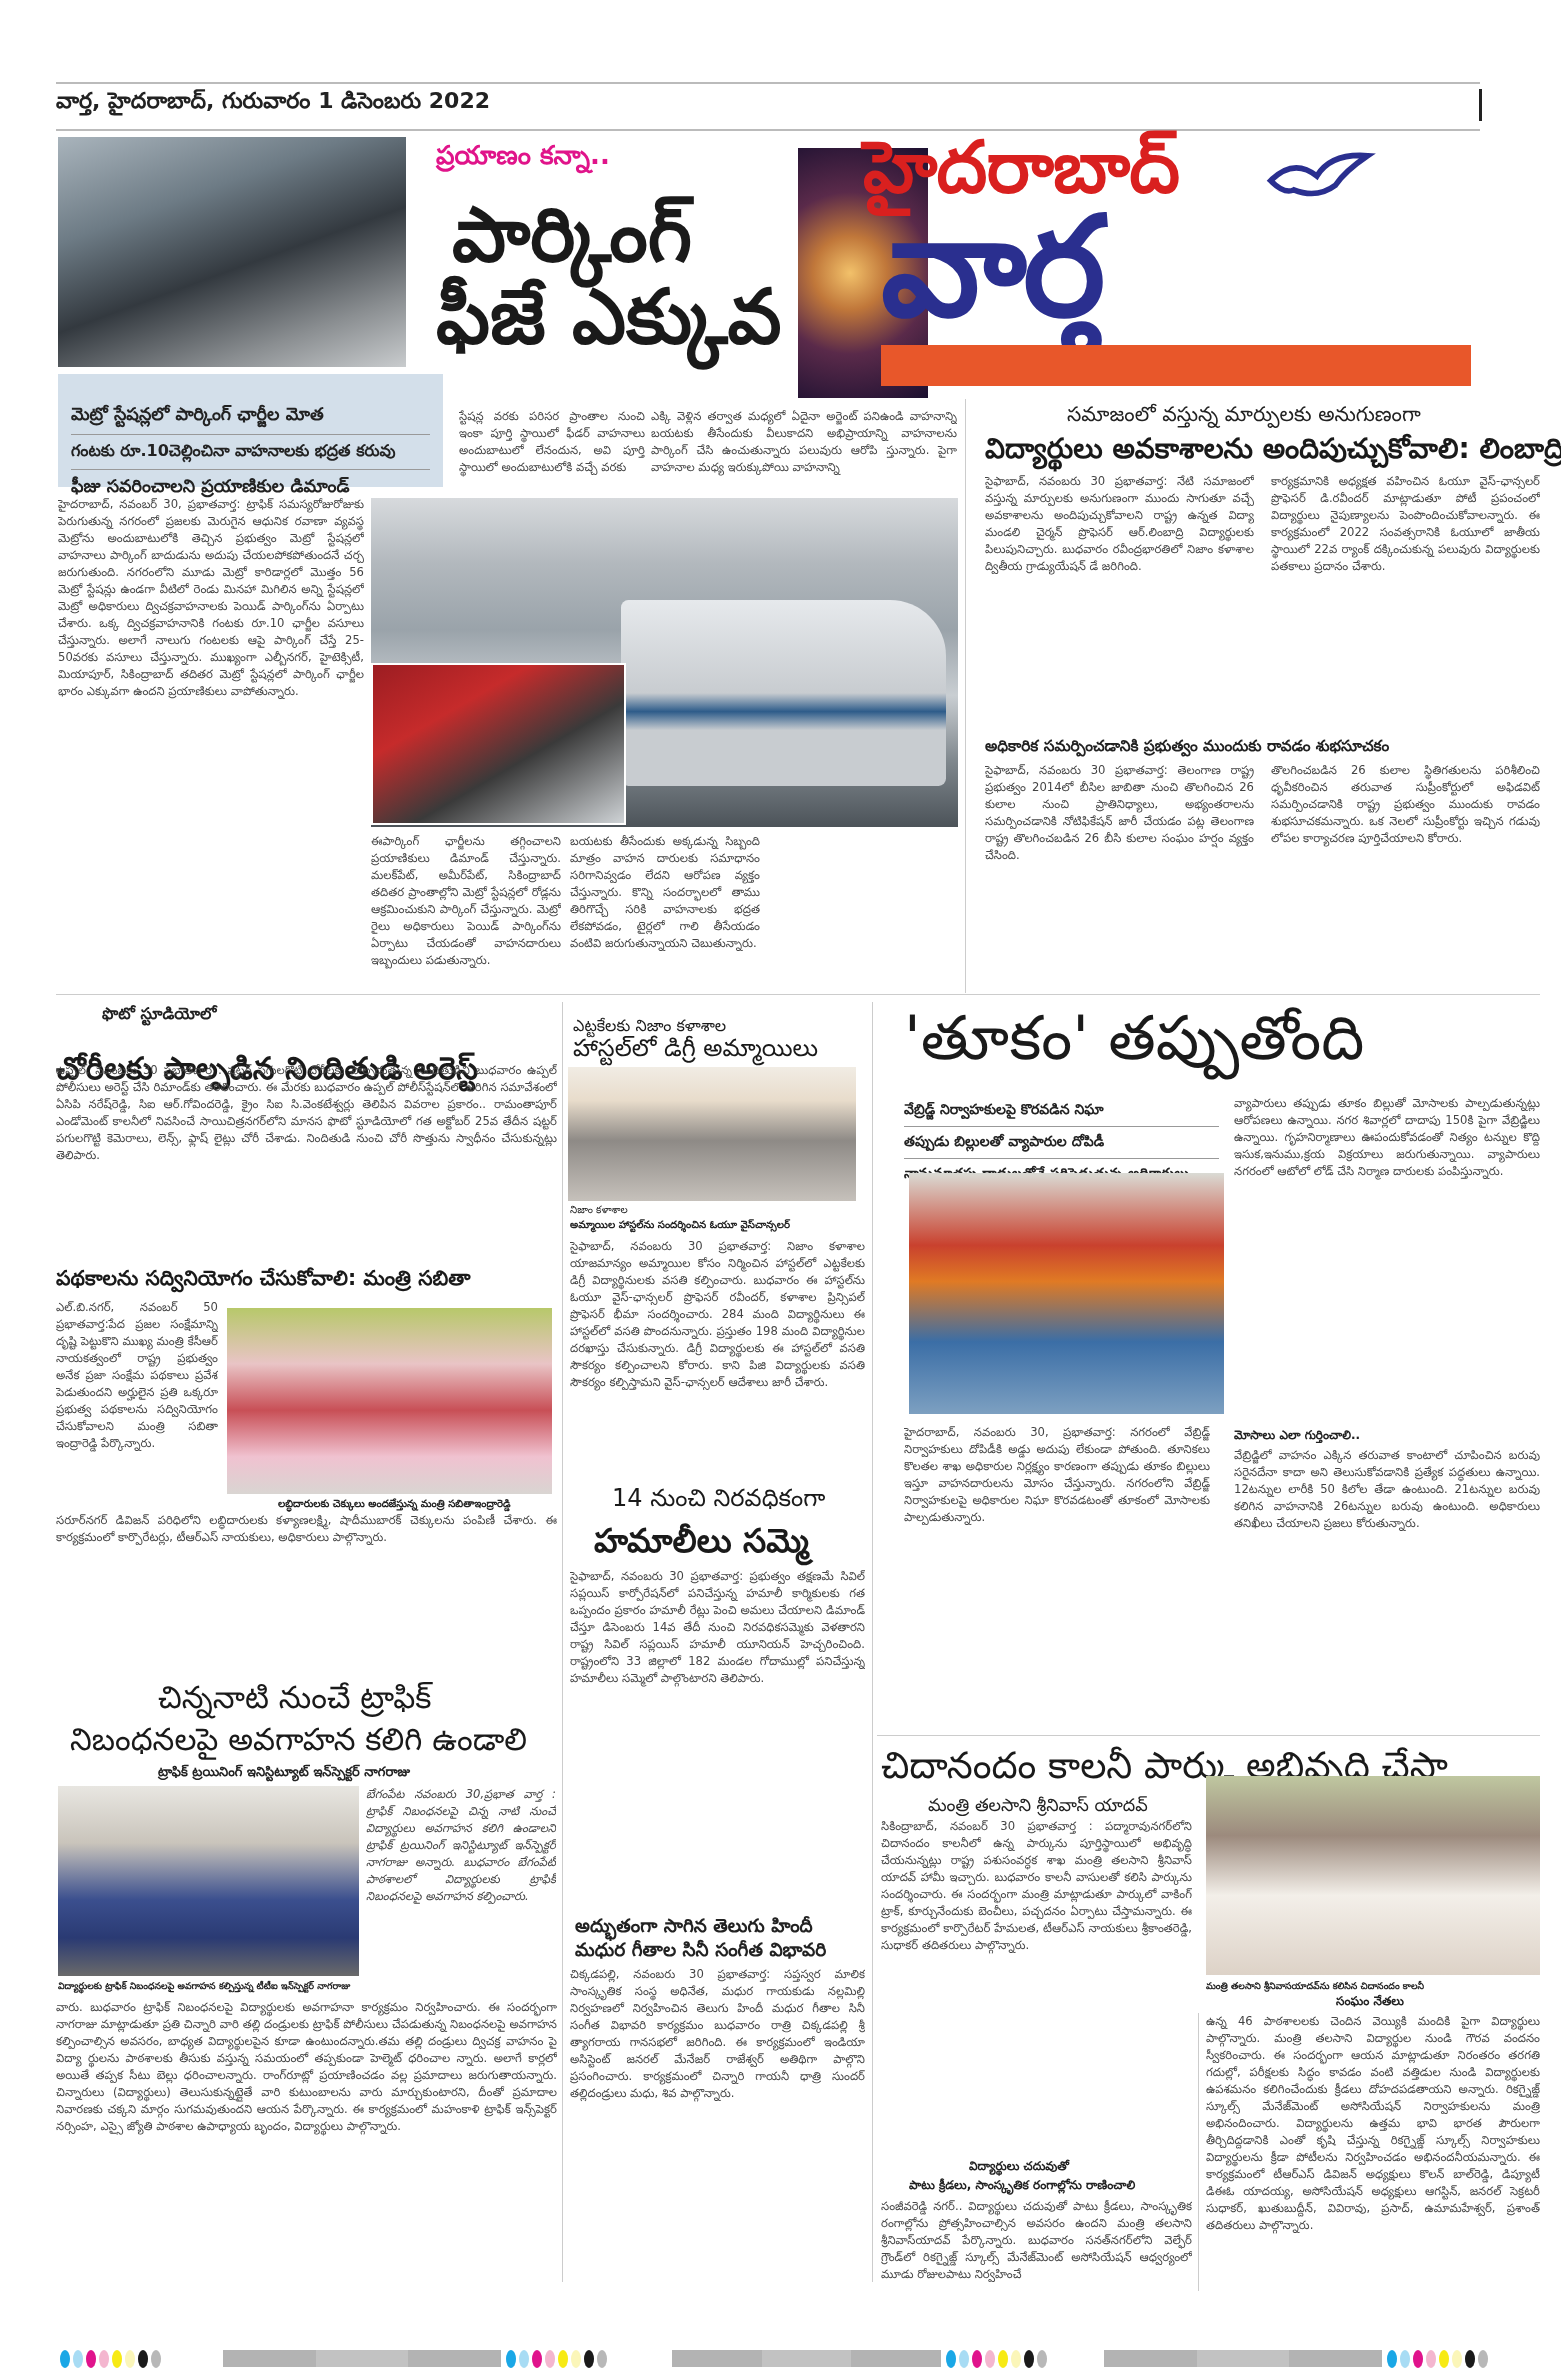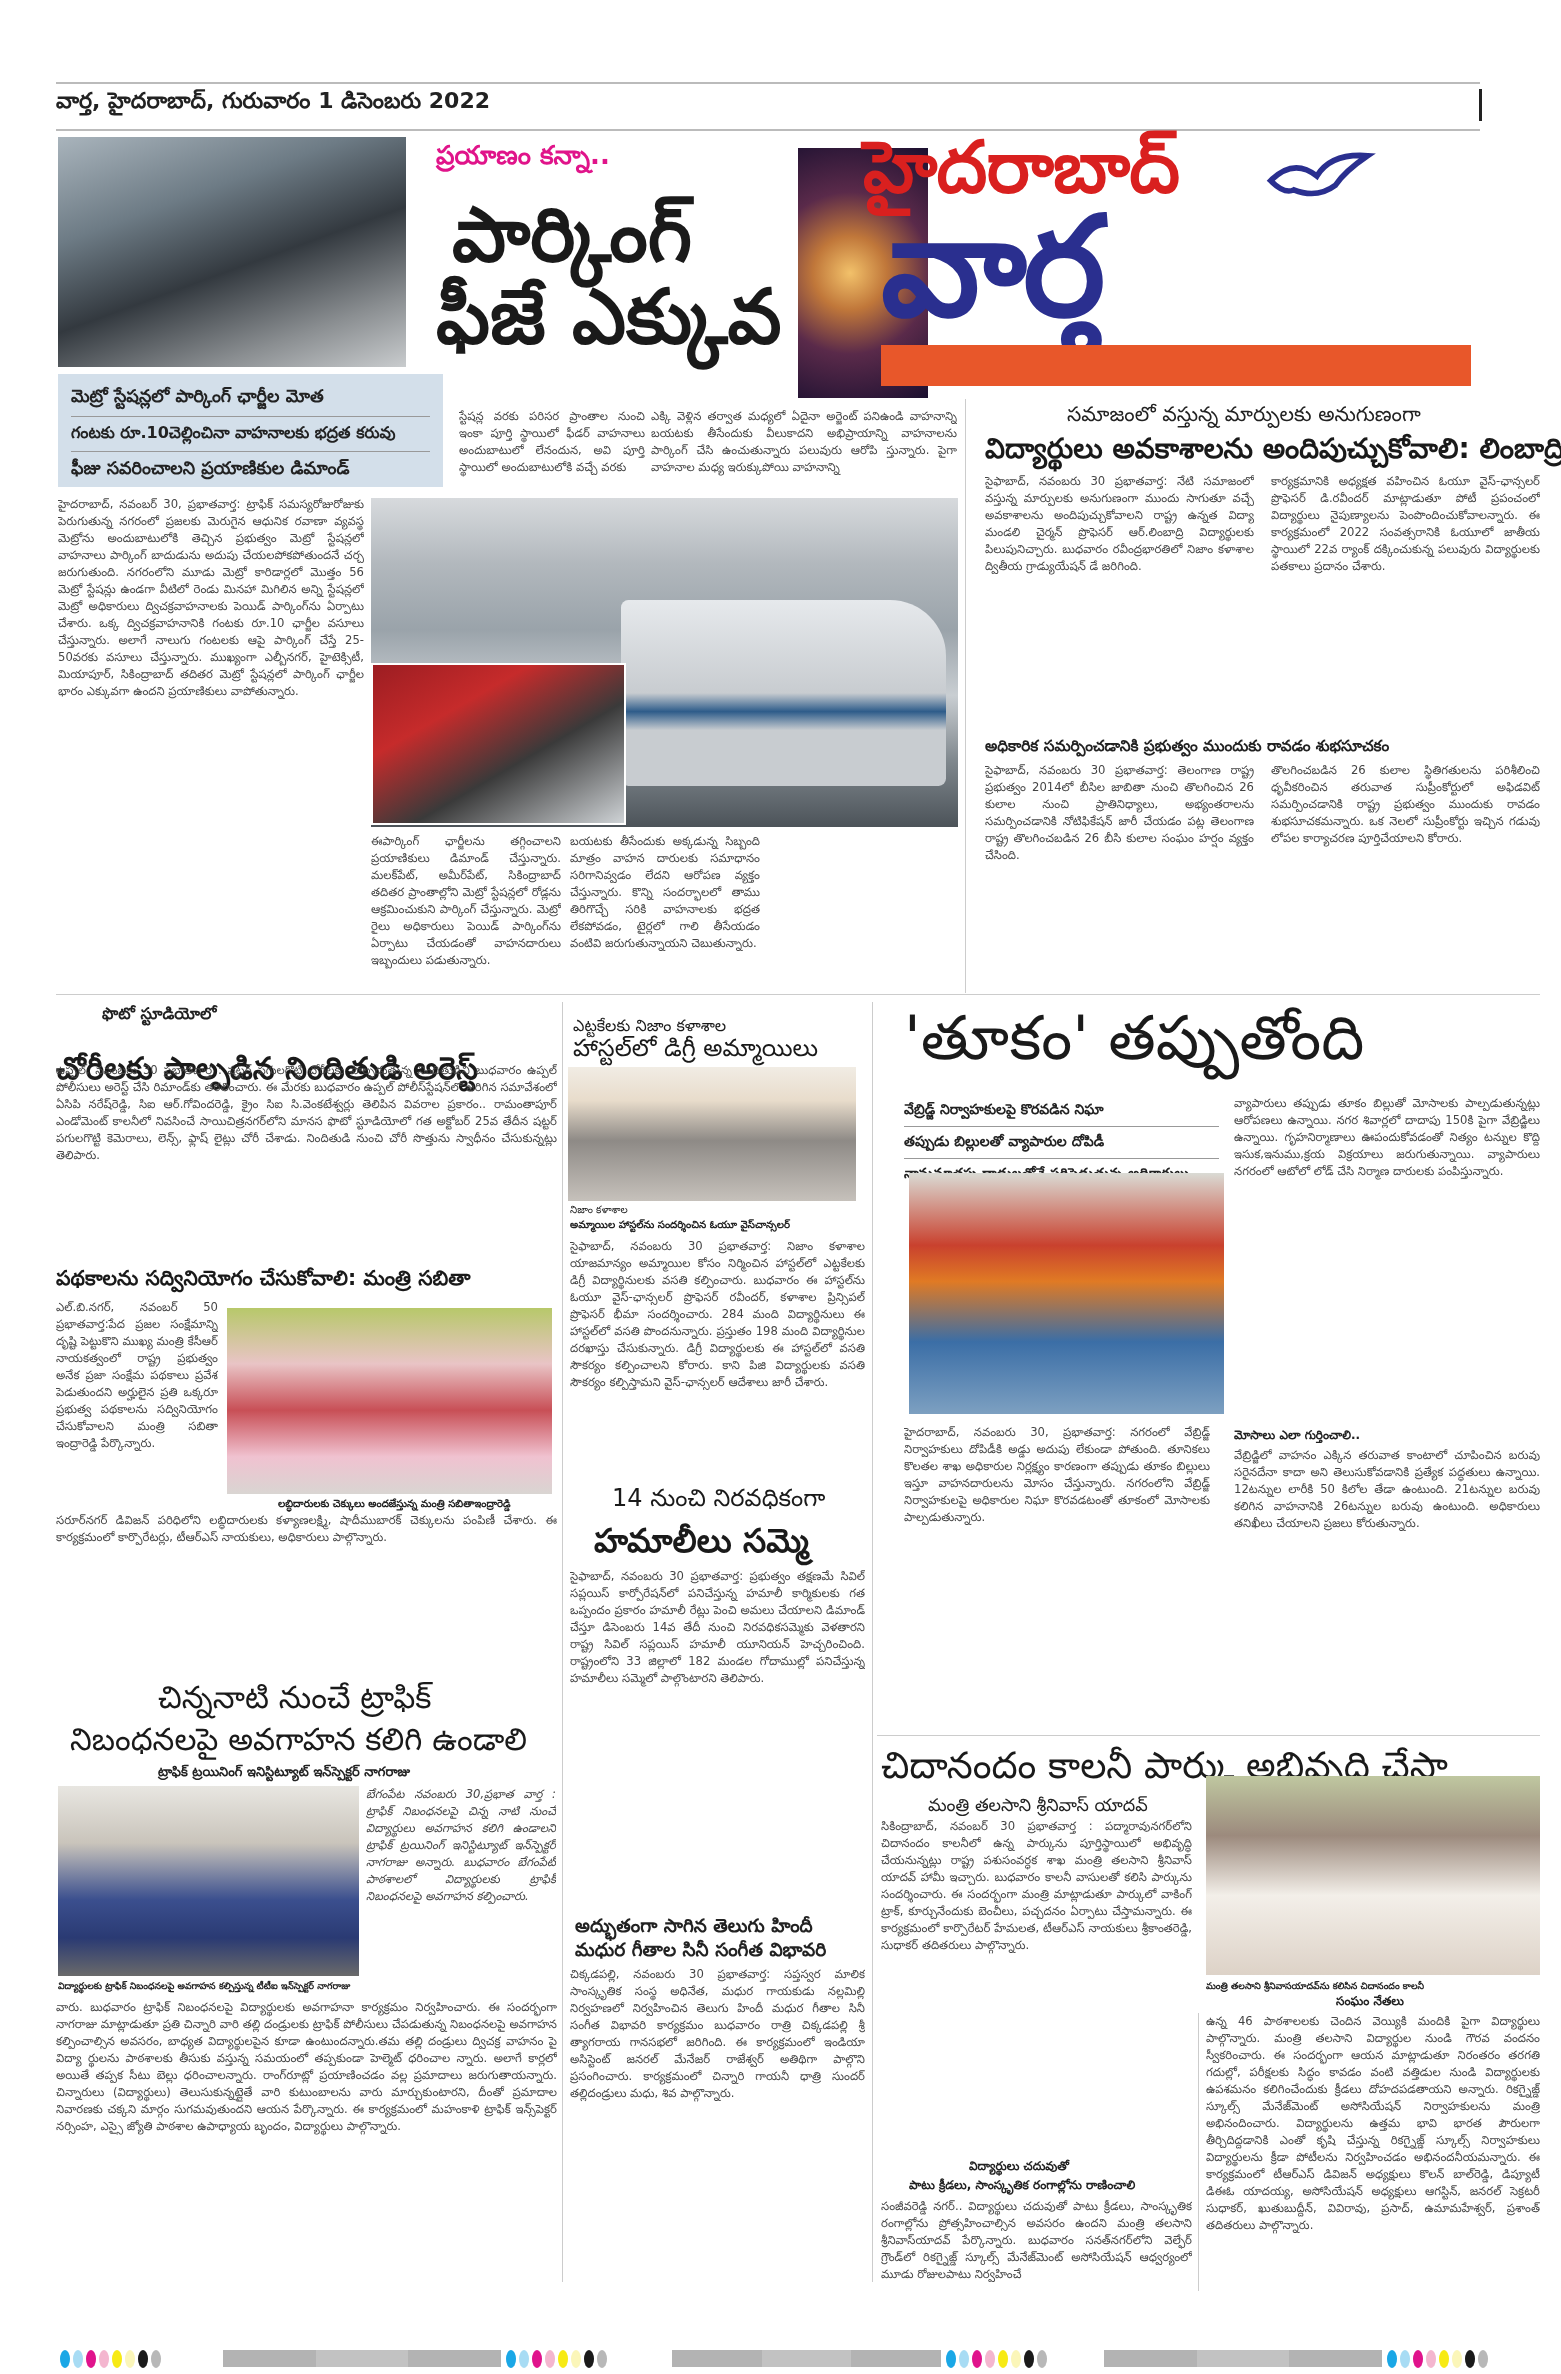--- a/index.html
+++ b/index.html
@@ -7,21 +7,21 @@
   .abs { position: absolute; }
   .rule { position: absolute; background: #bbb; height: 1.9px; }
   .vrule { position: absolute; background: #ccc; width: 0.9px; }
   .folio { position: absolute; left: 56px; top: 88px; font-size: 22px; font-weight: bold; color: #222; }
   .folio-bar { position: absolute; left: 1479px; top: 89px; width: 2.8px; height: 32px; background: #222; }
   .photo { position: absolute; overflow: hidden; }
   .body-text { position: absolute; font-size: 11.6px; line-height: 17px; color: #444; text-align: justify; overflow: hidden; }
   .hl-big { position: absolute; font-weight: bold; color: #1a1a1a; white-space: nowrap; }
   .kicker-pink { color: #e0148a; font-weight: bold; font-size: 26px; }
   .subdeck { position: absolute; font-size: 14px; font-weight: bold; color: #222; white-space: nowrap; }
-  .deck-box { position: absolute; background: #d3dfea; padding: 6px 13px; }
+  .deck-box { position: absolute; background: #d3dfea; padding: 24px 13px; }
   .deck-box div { font-size: 17.6px; font-weight: bold; padding: 5.6px 0; border-bottom: 0.9px solid #999; white-space: nowrap; }
   .deck-box div:last-child { border-bottom: none; }
   .caption { position: absolute; font-size: 10.2px; font-weight: bold; color: #222; white-space: nowrap; }
   .regmarks { position: absolute; top: 2349px; height: 20.4px; display: flex; align-items: center; gap: 2.8px; }
   .dot { width: 10.2px; height: 18.6px; border-radius: 50%; }
   .gray-bar { position: absolute; top: 2350px; height: 16.7px; display: flex; }
   .gray-bar span { flex: 1; }
   
   .ph-parking { background: linear-gradient(160deg, #a9b4bc 0%, #6d7b85 30%, #33393f 55%, #8a8e91 80%, #c9ccce 100%); }
   .ph-charminar { background: radial-gradient(circle at 40% 50%, #f2c16a 0%, #c0773a 25%, #5a2a4a 55%, #1b1030 100%); }

